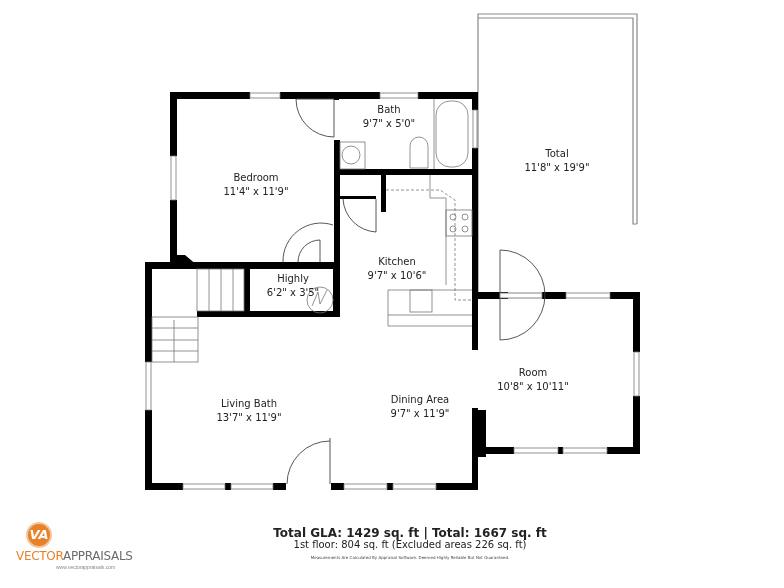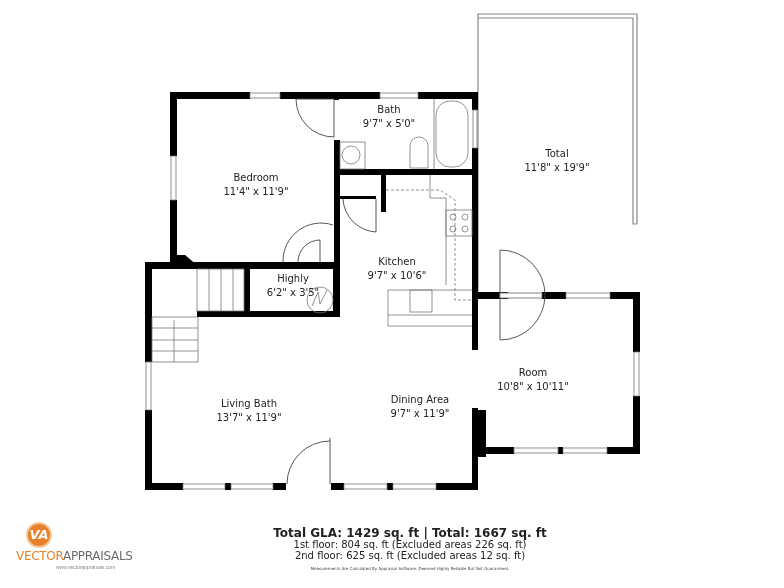--- a/index.html
+++ b/index.html
@@ -196,15 +196,14 @@
   </div>
   <div class="logo-word">
     <span class="a">VECTOR</span><span class="b">APPRAISALS</span>
   </div>
   <div class="logo-url">www.vectorappraisals.com</div>
 </div>
 
 <div class="summary">
   <div class="l1">Total GLA: 1429 sq. ft | Total: 1667 sq. ft</div>
   <div class="l2">1st floor: 804 sq. ft (Excluded areas 226 sq. ft)</div>
-  <div class="l3">2nd floor: 625 sq. ft (Excluded areas 12 sq. ft)</div>
   <div class="disc">Measurements Are Calculated By Appraisal Software. Deemed Highly Reliable But Not Guaranteed.</div>
 </div>
 
 </body></html>

